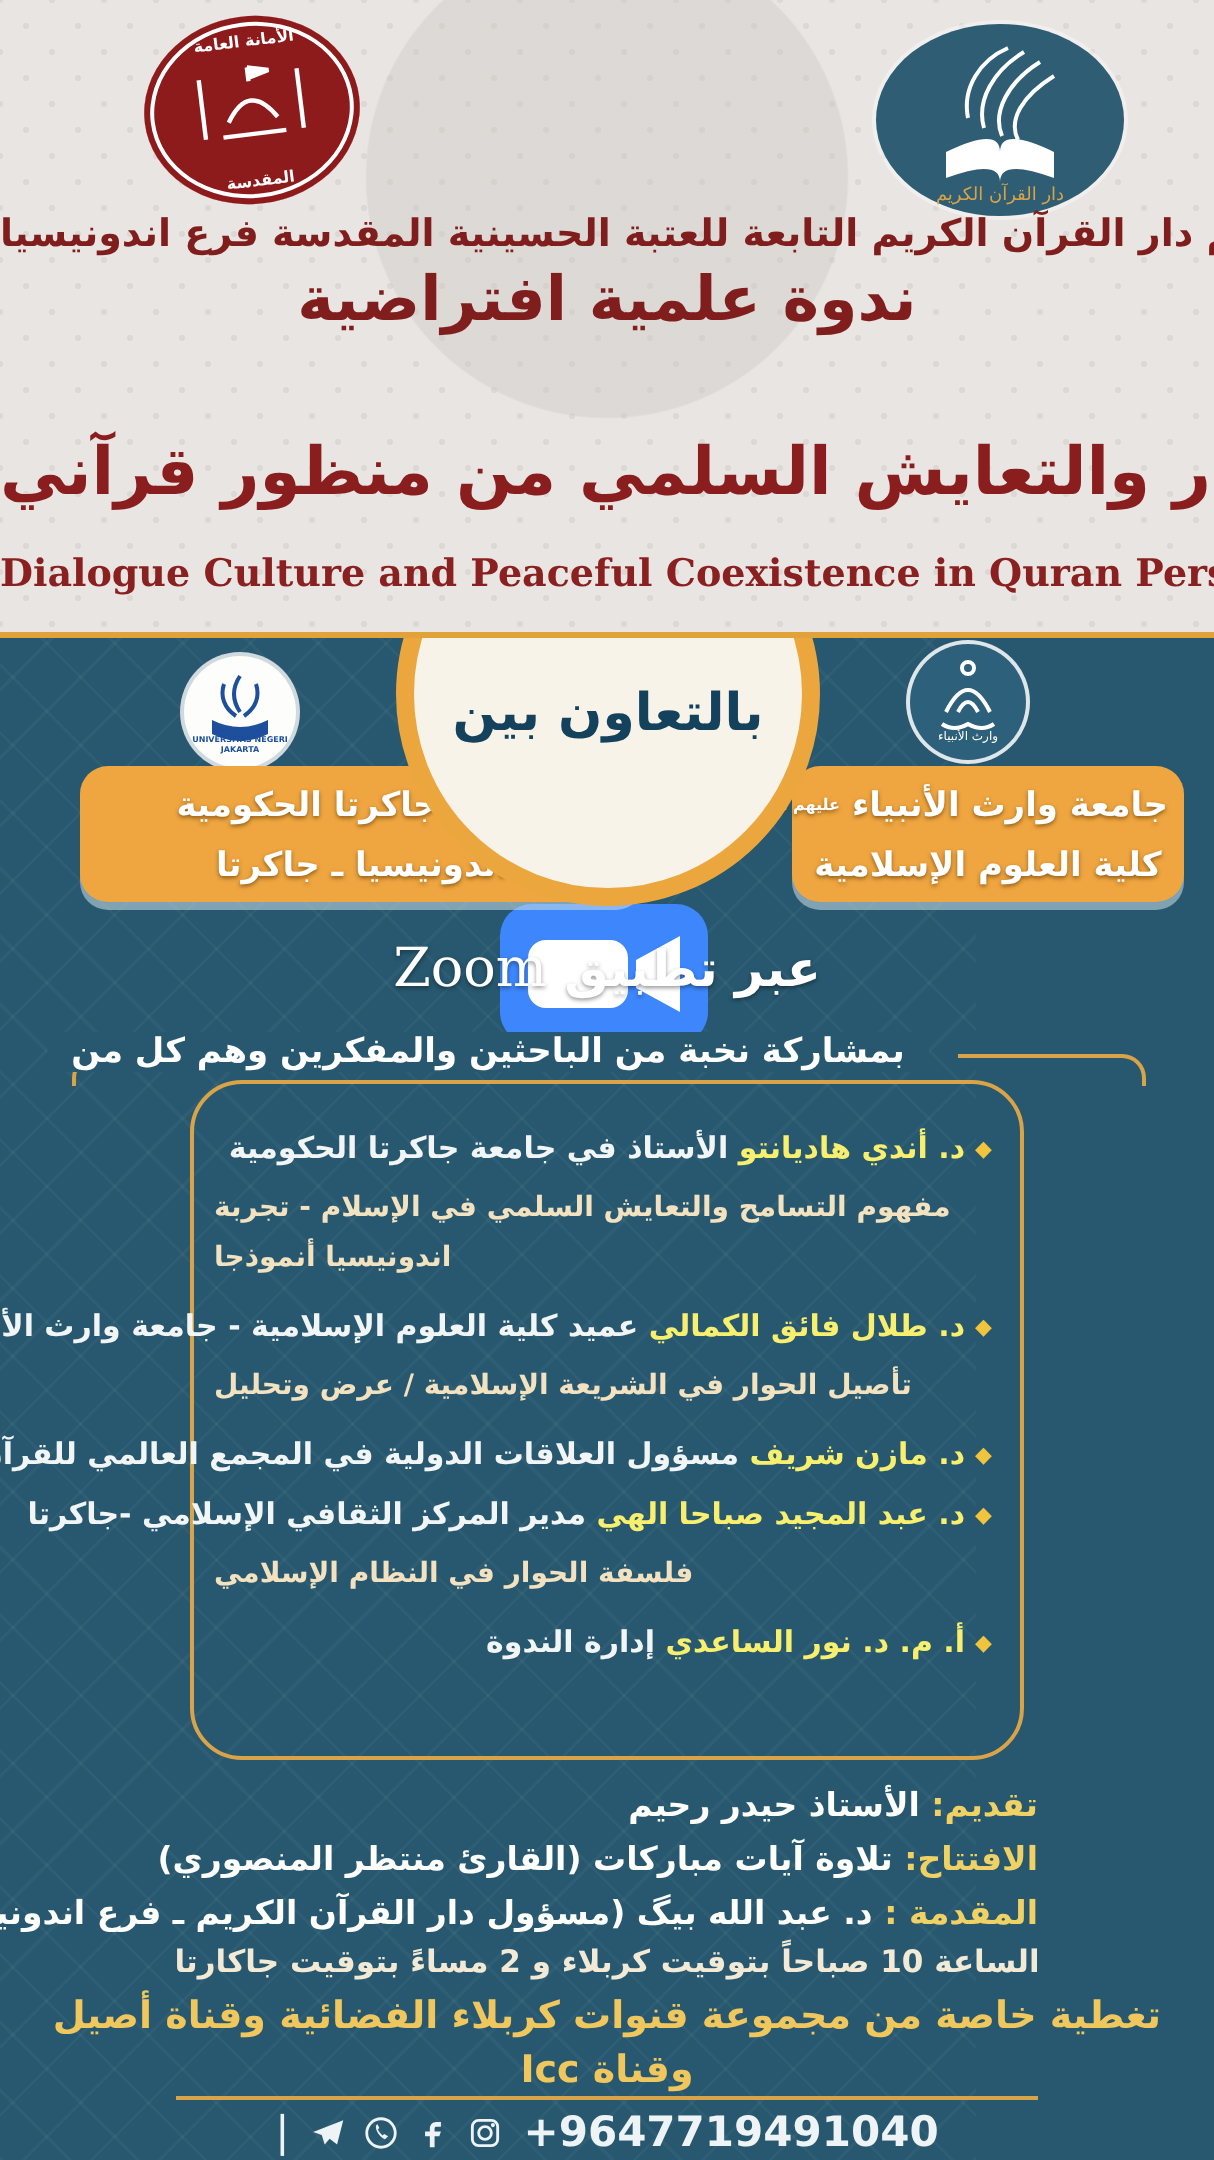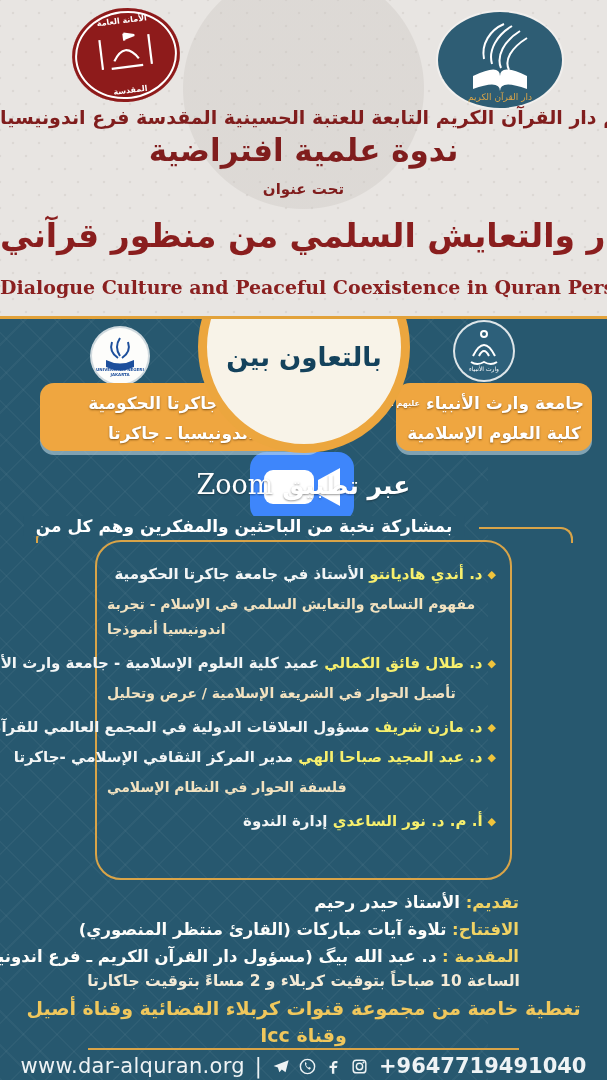--- a/index.html
+++ b/index.html
@@ -114,21 +114,20 @@
           <path d="M72 12 C 57 21, 48 36, 52 50"></path>
           <path d="M80 17 C 64 27, 56 42, 61 54"></path>
           <path d="M87 24 C 71 34, 64 46, 69 56"></path>
         </g>
         <path d="M33 62 q27 -13 27 0 q0 -13 27 0 l0 13 q-27 -10 -27 2 q0 -12 -27 -2 z" fill="#fff"></path>
         <text x="60" y="86" font-size="9" fill="#d9a448" text-anchor="middle">دار القرآن الكريم</text>
       </svg>
     </div>
     <div class="hline org-line">تقيم دار القرآن الكريم التابعة للعتبة الحسينية المقدسة فرع اندونيسيا</div>
     <div class="hline event-type">ندوة علمية افتراضية</div>
-    <div class="hline under-title">تحت عنوان</div>
     <div class="hline title-ar">ثقافة الحوار والتعايش السلمي من منظور قرآني</div>
     <div class="hline title-en">Dialogue Culture and Peaceful Coexistence in Quran Perspective</div>
   </div>
   <div class="gold-rule"></div>
 
   <div class="body">
 
     <div class="center-circle">
       <div class="cap">بالتعاون بين</div>
     </div>
@@ -215,21 +214,20 @@
       <div class="credit-row">
         <span class="lb">المقدمة :</span>
         <span class="vl">د. عبد الله بيگ (مسؤول دار القرآن الكريم ـ فرع اندونيسيا)</span>
       </div>
       <div class="time-note">الساعة 10 صباحاً بتوقيت كربلاء و 2 مساءً بتوقيت جاكارتا</div>
       <div class="coverage">تغطية خاصة من مجموعة قنوات كربلاء الفضائية وقناة أصيل وقناة Icc</div>
     </div>
 
     <div class="footer-line"></div>
     <div class="footer">
-      <span class="site">www.dar-alquran.org</span>
       <span>|</span>
       <span class="icons">
         <svg width="19" height="19" viewBox="0 0 24 24">
             <path d="M21 4 L2 11.4 l5.4 1.9 1.9 6 3.1-3.6 4.7 3.6 Z" fill="#eef3f5"></path>
           </svg>
         <svg width="19" height="19" viewBox="0 0 24 24">
             <circle cx="12" cy="12" r="9" fill="none" stroke="#eef3f5" stroke-width="1.8"></circle>
             <path d="M9 7 c-1 3 2 7.5 5.5 9 l2-2 -2.5-1.4 -1 .9 c-1.3-.9-2.5-2.4-3-3.8 l1-.9 L9.8 6.4 Z" fill="#eef3f5"></path>
           </svg>
         <svg width="19" height="19" viewBox="0 0 24 24">

